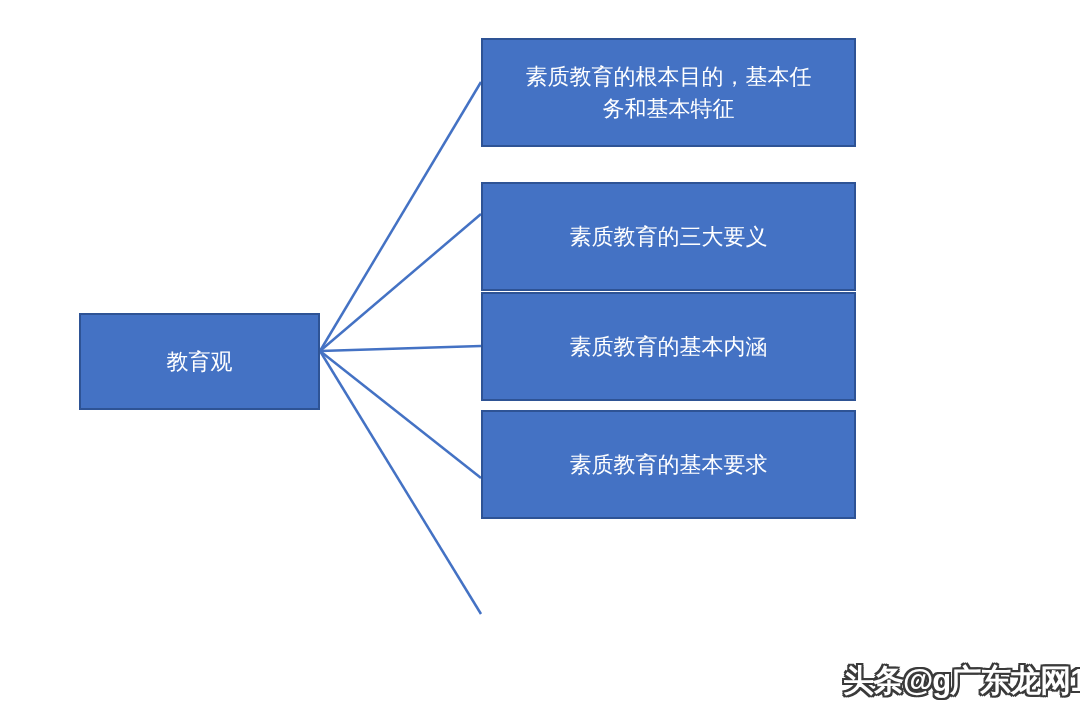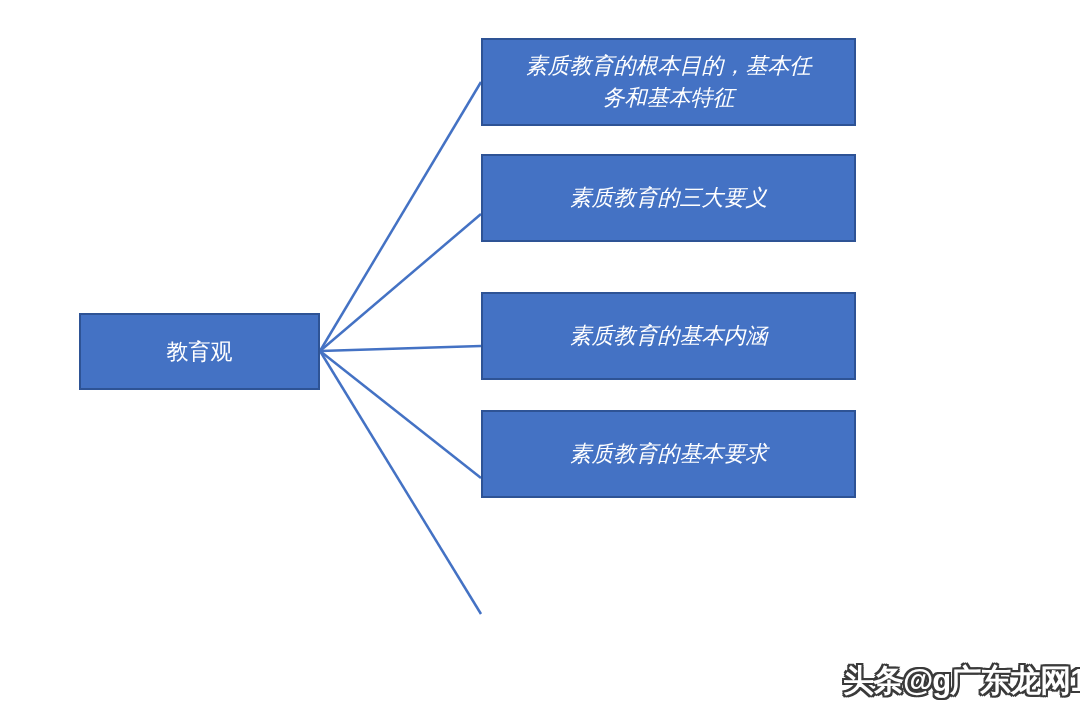--- a/index.html
+++ b/index.html
@@ -37,31 +37,30 @@
     align-items: center;
     justify-content: center;
     text-align: center;
     font-size: 22px;
     line-height: 1.45;
   }
   .root-node {
     left: 79px;
     top: 313px;
     width: 241px;
-    height: 77px;
+    height: 97px;
   }
   .branch {
     left: 481px;
     width: 375px;
-    height: 88px;
+    height: 109px;
     padding: 0 34px;
-    font-style: italic;
   }
   .branch-0 { top: 38px;  }
-  .branch-1 { top: 154px; }
+  .branch-1 { top: 182px; }
   .branch-2 { top: 292px; }
   .branch-3 { top: 410px; }
   .branch-4 { top: 570px; }
   .watermark {
     position: absolute;
     left: 843px;
     top: 660px;
     font-size: 31px;
     font-weight: bold;
     letter-spacing: -1px;

